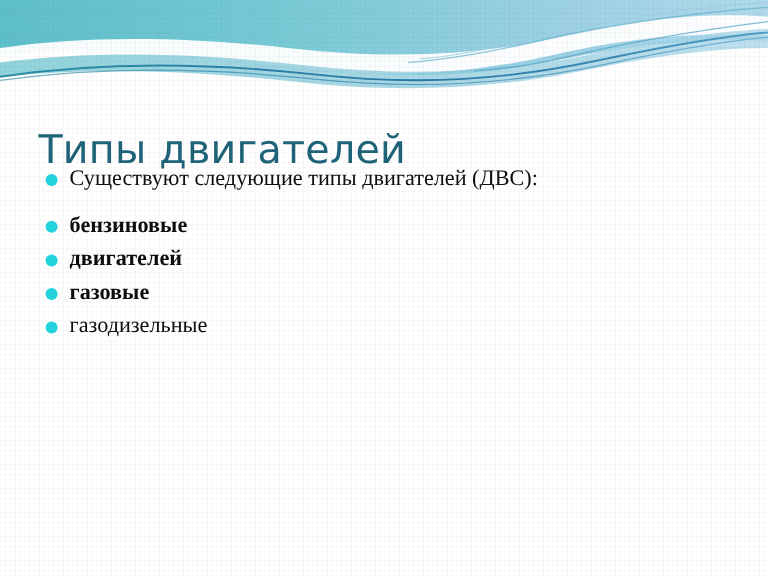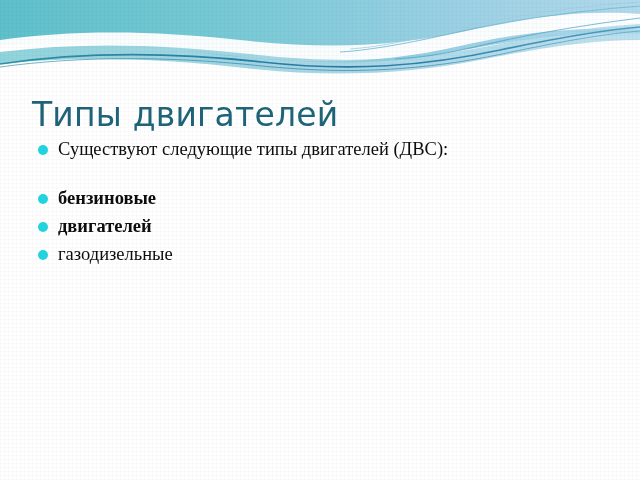--- a/index.html
+++ b/index.html
@@ -51,21 +51,21 @@
   #header-wave svg {
     display: block;
     width: 640px;
     height: 76px;
   }
 
   
   #title {
     position: absolute;
     left: 32px;
-    top: 74px;
+    top: 84px;
     width: 580px;
     z-index: 6;
     font-size: 33px;
     line-height: 38px;
     font-weight: 400;
     letter-spacing: 0.2px;
     color: #1f6378;
     white-space: nowrap;
   }
 
@@ -94,21 +94,21 @@
     top: 7px;
     width: 10px;
     height: 10px;
     border-radius: 50%;
     background-color: #22d3dd;
   }
   .bullet-row.bold .txt {
     font-weight: bold;
   }
   .bullet-row.gap-before {
-    margin-top: 26px;
+    margin-top: 16px;
   }
   .bullet-row .txt {
     display: block;
     white-space: pre-line;
     font-family: Liberation Serif, serif;
   }
 </style>
 </head>
 <body>
 
@@ -164,20 +164,24 @@
     <li class="bullet-row bold gap-before">
       <span class="dot"></span>
       <span class="txt">бензиновые</span>
     </li>
 
     <li class="bullet-row bold">
       <span class="dot"></span>
       <span class="txt">двигателей</span>
     </li>
 
+    <li class="bullet-row bold">
+      <span class="dot"></span>
+      <span class="txt">газовые</span>
+    </li>
 
     <li class="bullet-row">
       <span class="dot"></span>
       <span class="txt">газодизельные</span>
     </li>
 
 
   </ul>
 
   <div id="texture"></div>

